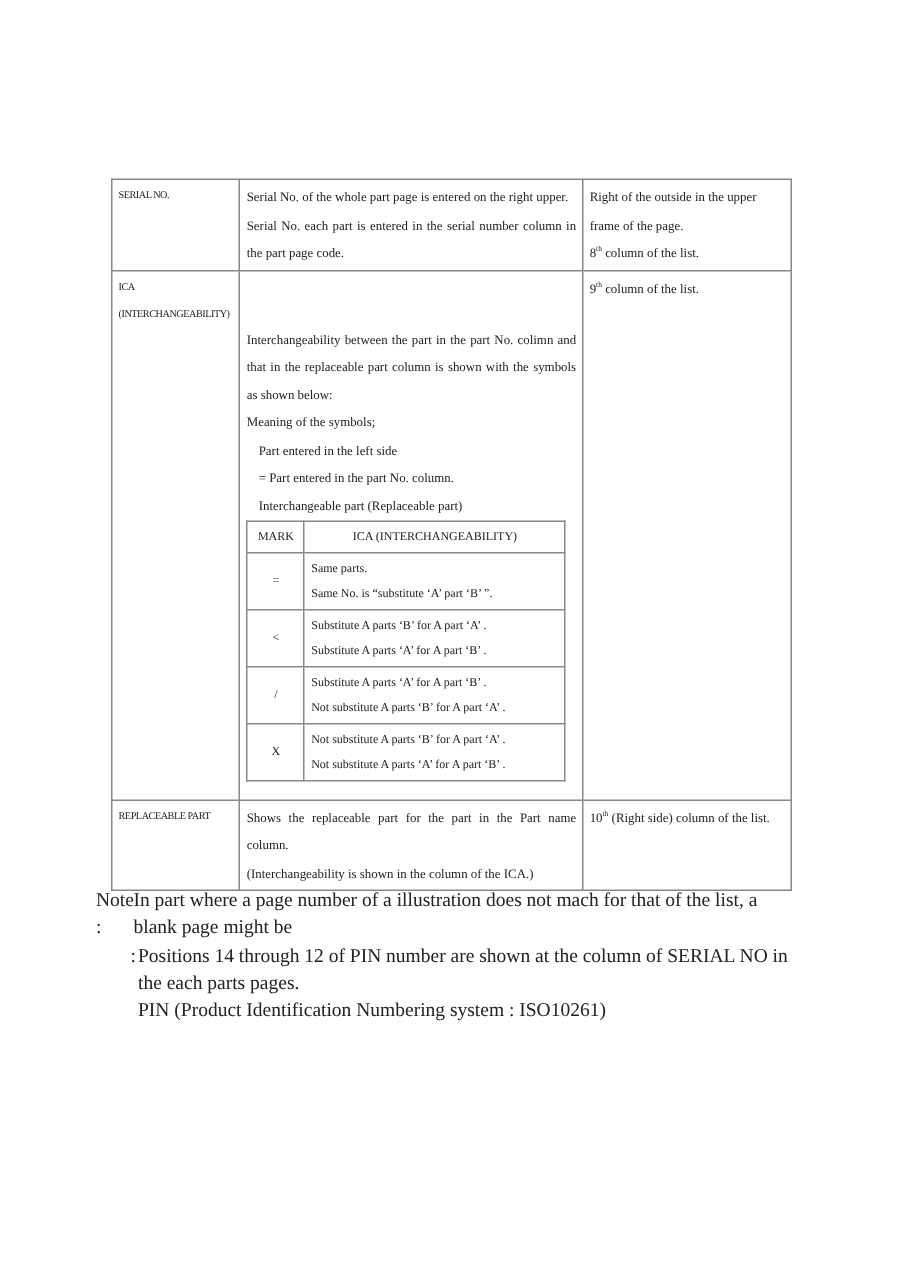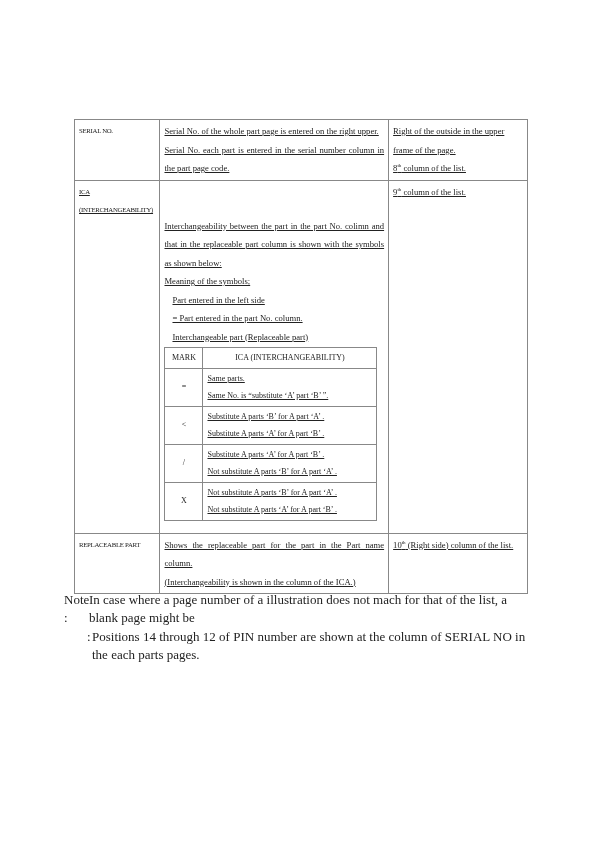--- a/index.html
+++ b/index.html
@@ -7,21 +7,21 @@
          font-family: "Liberation Serif", "DejaVu Serif", serif; color: #222; }
   .main-table { position: absolute; left: 74px; top: 119px; width: 454px;
                 border-collapse: collapse; table-layout: fixed; }
   .main-table td { border: 1px solid #888; vertical-align: top; padding: 2px 4px;
                    font-size: 8.6px; line-height: 18.5px; }
   .col1 { width: 80px; }
   .col2 { width: 214px; }
   .col3 { width: 130px; }
   .label-cell { font-size: 6.8px !important; letter-spacing: -0.3px; }
   .just { text-align: justify; }
-  .para { display: block; text-decoration: underline; }
+  .para { display: block; }
   .indent { padding-left: 8px; }
   sup { font-size: 5px; line-height: 0; vertical-align: 4px; }
   .ica-table { border-collapse: collapse; width: 213px; margin: 1px 0 10px 0; }
   .ica-table td { border: 1px solid #888; font-size: 8px; line-height: 17.5px;
                   padding: 1px 4px; vertical-align: middle; }
   .ica-table .mark { width: 29px; text-align: center; }
   .ica-table .head { text-align: center; }
   .notes { position: absolute; left: 64px; top: 591px; width: 470px;
            font-size: 13px; line-height: 18.3px; }
   .note-row { display: flex; }
@@ -111,19 +111,20 @@
     <td class="just">
       <span class="para"><span>10</span><sup>th</sup><span> (Right side) column of the list.</span></span>
     </td>
   </tr>
 </tbody>
   </table>
 
 <div class="notes">
   <div class="note-row">
     <span class="note-prefix">Note :</span>
-    <span class="note-text">In case where a page number of a illustration does not mach for that of the list, a blank page might be</span>
+    <span class="note-text">In part where a page number of a illustration does not mach for that of the list, a blank page might be</span>
   </div>
   <div class="note-row" style="padding-left:23px">
     <span style="width:5px;flex:none">:</span>
     <span class="note-text">Positions 14 through 12 of PIN number are shown at the column of SERIAL NO in the each parts pages.</span>
   </div>
+  <div class="note-cont">PIN (Product Identification Numbering system : ISO10261)</div>
 </div>
 
 </body></html>

